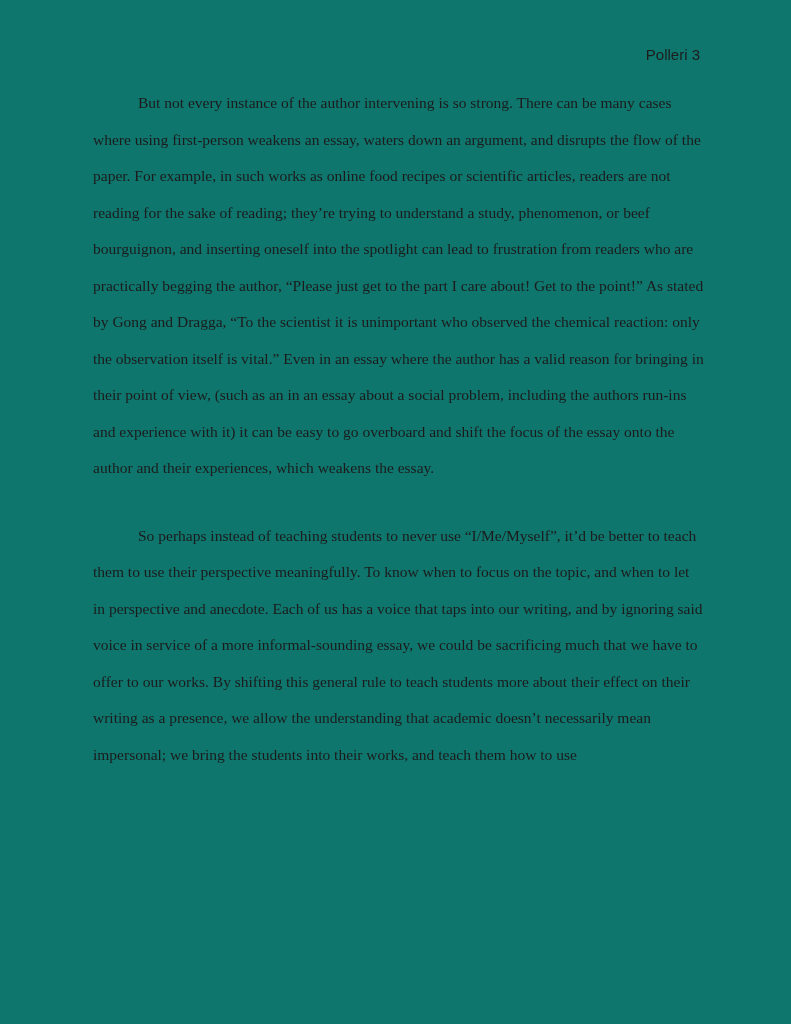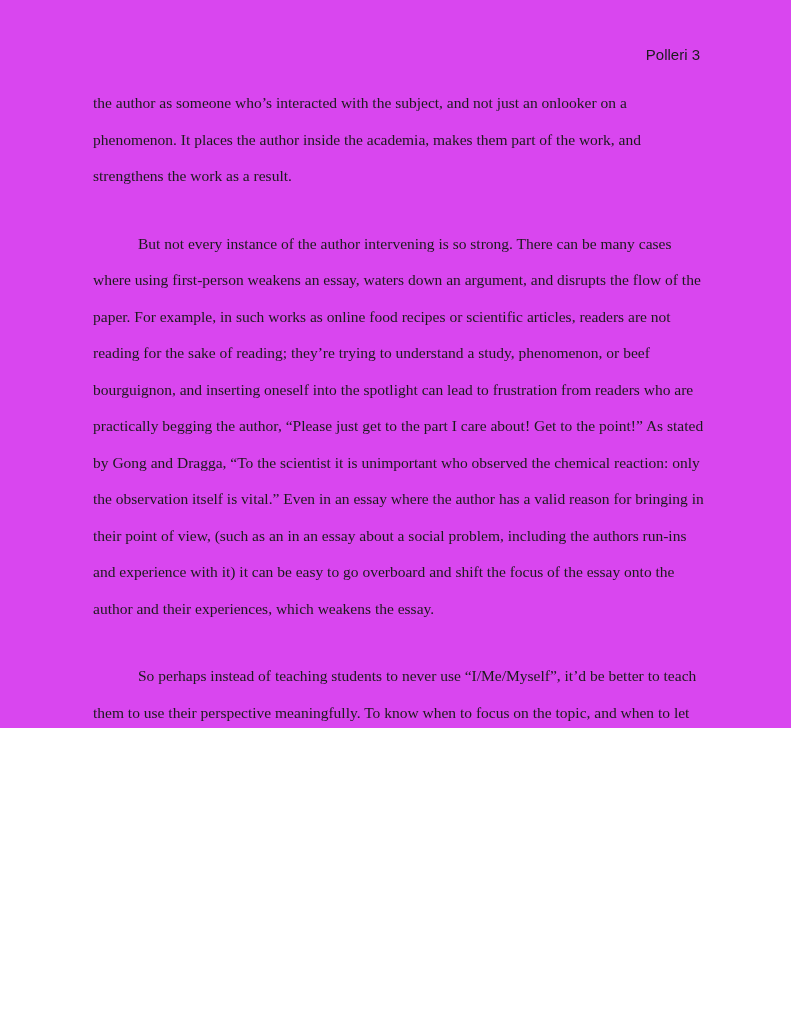--- a/index.html
+++ b/index.html
@@ -3,22 +3,22 @@
 <meta charset="utf-8">
 <style>
   html, body {
     margin: 0;
     padding: 0;
     background: #ffffff;
   }
   .page {
     position: relative;
     width: 791px;
-    height: 728px;
-    background: #d946ef;
+    height: 1024px;
+    background: #0f766e;
     overflow: hidden;
     box-sizing: border-box;
   }
   .page-header {
     position: absolute;
     top: 46px;
     left: 0;
     right: 91px;
     text-align: right;
     font-family: "Liberation Sans", sans-serif;
@@ -46,17 +46,16 @@
   }
 </style>
 </head>
 <body>
 
 <div class="page">
   <div class="page-header">
     <span>Polleri 3</span>
   </div>
   <div class="essay-body">
-    <p class="continuation">the author as someone who’s interacted with the subject, and not just an onlooker on a phenomenon. It places the author inside the academia, makes them part of the work, and strengthens the work as a result.</p>
     <p>But not every instance of the author intervening is so strong. There can be many cases where using first-person weakens an essay, waters down an argument, and disrupts the flow of the paper. For example, in such works as online food recipes or scientific articles, readers are not reading for the sake of reading; they’re trying to understand a study, phenomenon, or beef bourguignon, and inserting oneself into the spotlight can lead to frustration from readers who are practically begging the author, “Please just get to the part I care about! Get to the point!” As stated by Gong and Dragga, “To the scientist it is unimportant who observed the chemical reaction: only the observation itself is vital.” Even in an essay where the author has a valid reason for bringing in their point of view, (such as an in an essay about a social problem, including the authors run-ins and experience with it) it can be easy to go overboard and shift the focus of the essay onto the author and their experiences, which weakens the essay.</p>
     <p>So perhaps instead of teaching students to never use “I/Me/Myself”, it’d be better to teach them to use their perspective meaningfully. To know when to focus on the topic, and when to let in perspective and anecdote. Each of us has a voice that taps into our writing, and by ignoring said voice in service of a more informal-sounding essay, we could be sacrificing much that we have to offer to our works. By shifting this general rule to teach students more about their effect on their writing as a presence, we allow the understanding that academic doesn’t necessarily mean impersonal; we bring the students into their works, and teach them how to use</p>
   </div>
 </div>
 
 </body></html>

